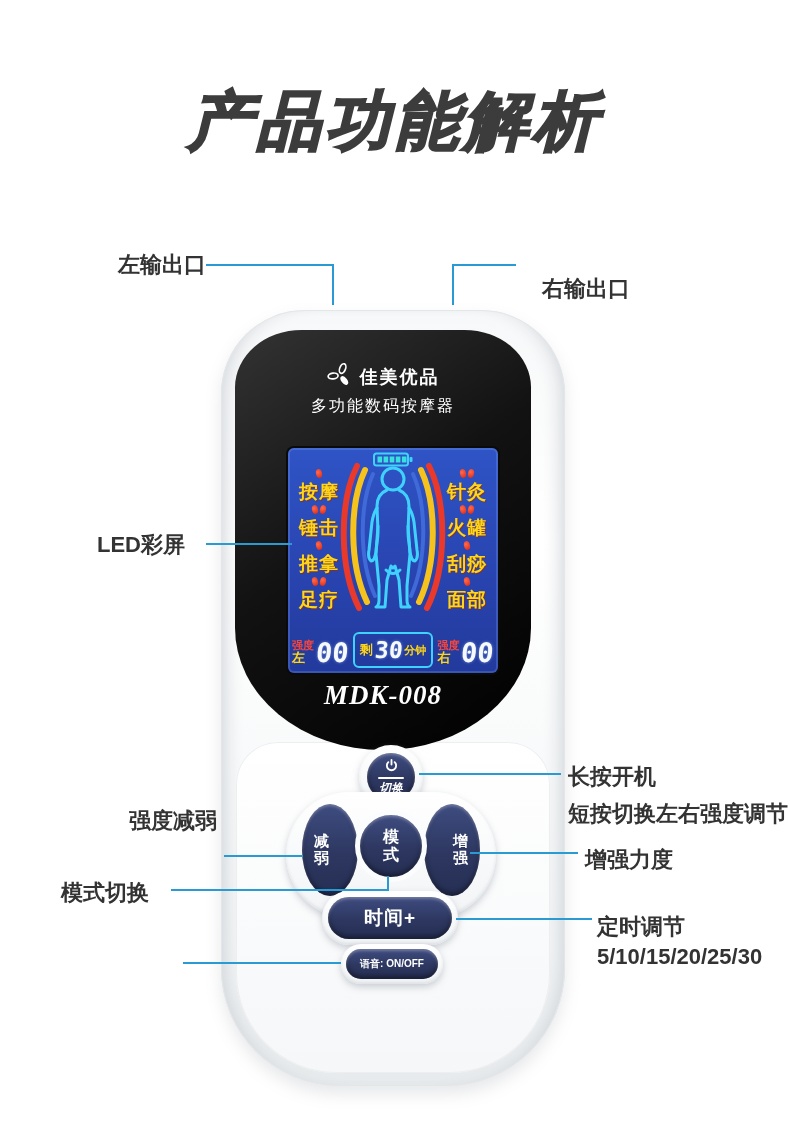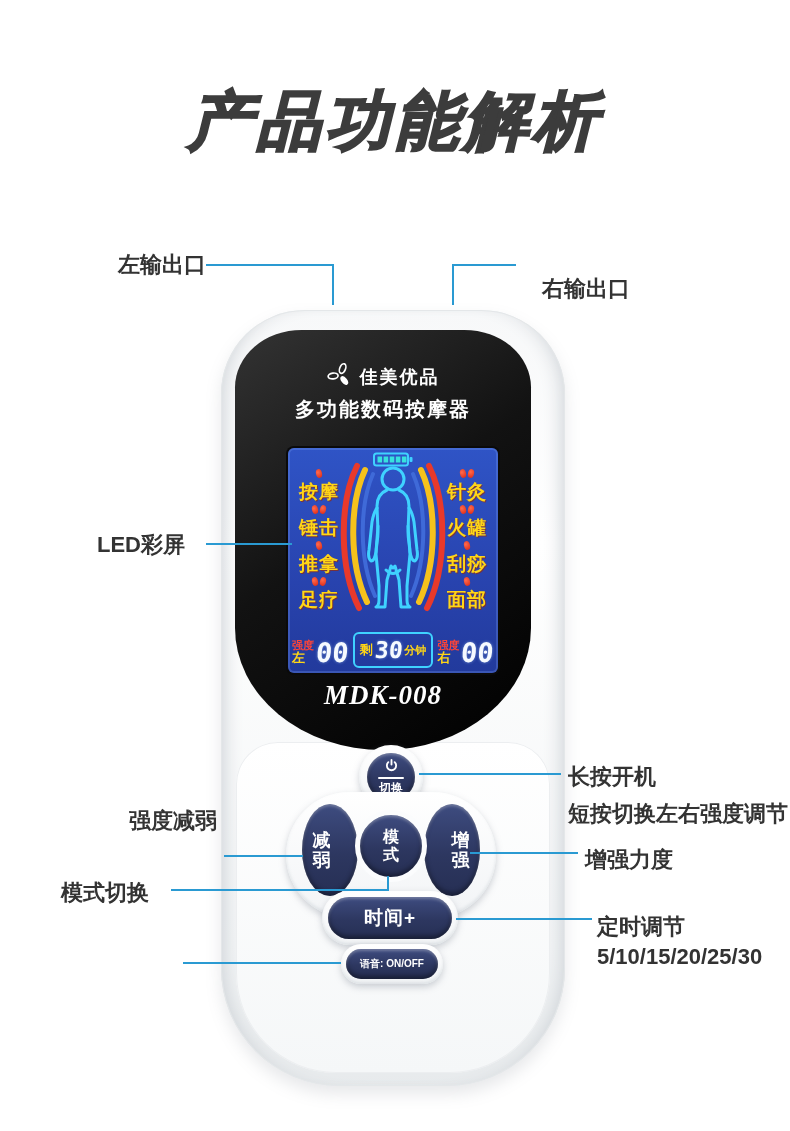--- a/index.html
+++ b/index.html
@@ -27,21 +27,21 @@
     box-shadow:inset 0 0 0 1px #eceef0;}
 
   
   .panel{position:absolute;left:14px;top:20px;width:296px;height:420px;
     background:linear-gradient(145deg,#333 0%,#121212 45%,#000 100%);
     border-radius:72px 72px 160px 160px / 62px 62px 132px 132px;}
   .brand-row{position:absolute;left:0;right:0;top:32px;display:flex;align-items:center;
     justify-content:center;gap:7px;}
   .brand-name{color:#fff;font-size:18px;font-weight:bold;letter-spacing:2px;}
   .panel-subtitle{position:absolute;left:0;right:0;top:66px;text-align:center;color:#fff;
-    font-size:20px;font-weight:bold;letter-spacing:2px;}
+    font-size:16px;font-weight:normal;letter-spacing:2px;}
   .model{position:absolute;left:0;right:0;top:350px;text-align:center;color:#fff;
     font-family:"Liberation Serif",serif;font-style:italic;font-weight:bold;
     font-size:27px;letter-spacing:1px;}
 
   
   .screen{position:absolute;left:53px;top:118px;width:210px;height:225px;
     background:linear-gradient(180deg,#2f54c6 0%,#2843ae 60%,#223a9c 100%);
     border-radius:6px;box-shadow:inset 0 0 0 2px rgba(130,170,255,.25), 0 0 0 2px #0a0a0a;}
   .battery{position:absolute;left:50%;top:4px;transform:translateX(-50%);}
   .mode-col{position:absolute;top:24px;width:54px;display:flex;flex-direction:column;gap:3px;}
@@ -70,28 +70,28 @@
     font-size:23px;transform:skewX(-5deg);text-shadow:0 0 3px rgba(190,225,255,.55);}
   .timer-unit{font-size:11px;font-weight:bold;color:#ffd616;}
 
   
   .bump{position:absolute;background:linear-gradient(180deg,#ffffff,#f2f4f6);
     box-shadow:0 3px 7px rgba(125,135,148,.38), inset 0 -2px 3px rgba(165,175,185,.25);}
   .navy{position:absolute;background:linear-gradient(180deg,#3e4c80 0%,#2d3760 55%,#262f54 100%);
     box-shadow:inset 0 2px 3px rgba(255,255,255,.28), inset 0 -3px 5px rgba(0,0,0,.4);
     color:#fff;display:flex;align-items:center;justify-content:center;}
   .btn-power{left:367px;top:753px;width:48px;height:48px;border-radius:50%;
-    flex-direction:column;gap:1px;}
+    flex-direction:column;gap:1px;font-style:italic;}
   .btn-power .pdiv{width:26px;height:2px;background:#fff;border-radius:1px;}
   .btn-power .plabel{font-size:12px;font-weight:bold;}
   .btn-weak{left:302px;top:804px;width:56px;height:92px;border-radius:50%;
     justify-content:flex-start;padding-left:9px;box-sizing:border-box;}
   .btn-strong{left:424px;top:804px;width:56px;height:92px;border-radius:50%;
     justify-content:flex-end;padding-right:9px;box-sizing:border-box;}
-  .stack{width:21px;font-size:18px;font-weight:bold;line-height:1.12;text-align:center;}
+  .stack{width:21px;font-size:15px;font-weight:bold;line-height:1.12;text-align:center;}
   .btn-mode{left:355px;top:810px;width:62px;height:62px;border-radius:50%;
     border:5px solid #fbfcfd;}
   .btn-mode .stack{font-size:16px;}
   .btn-time{left:328px;top:897px;width:124px;height:42px;border-radius:21px;
     font-size:19px;font-weight:bold;letter-spacing:1px;}
   .btn-voice{left:346px;top:949px;width:92px;height:30px;border-radius:15px;
     font-size:10px;font-weight:bold;white-space:nowrap;}
 </style>
 </head>
 <body>

